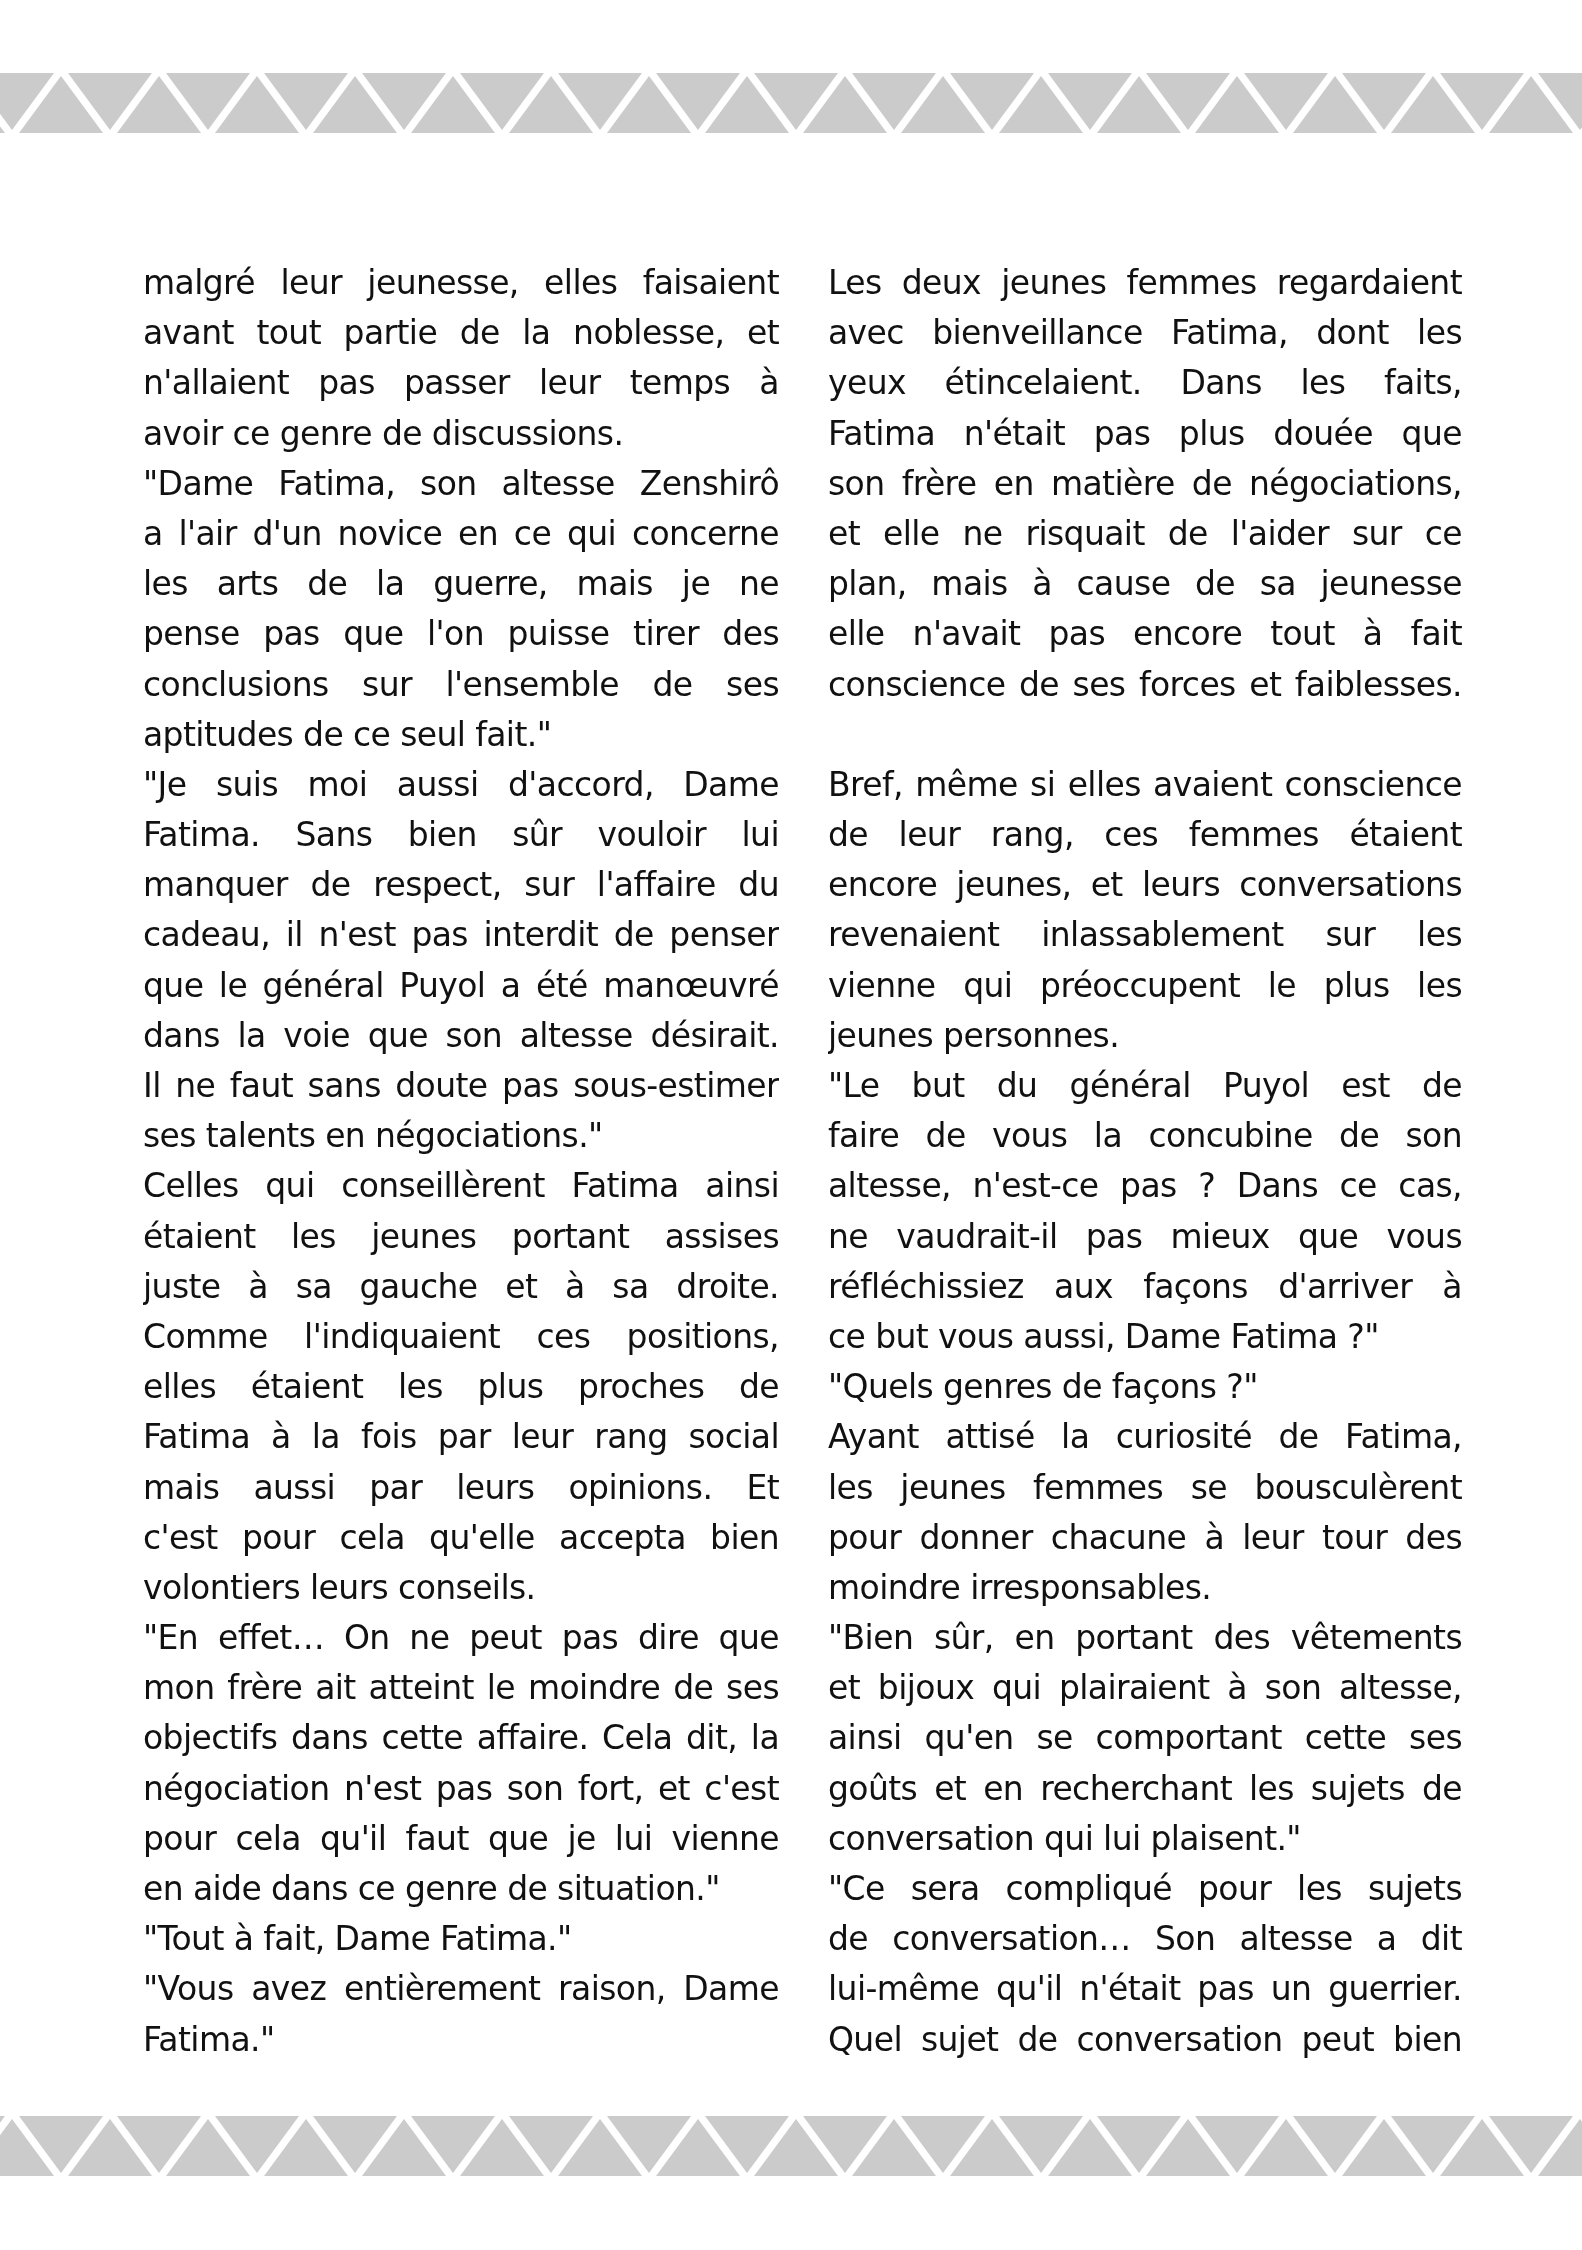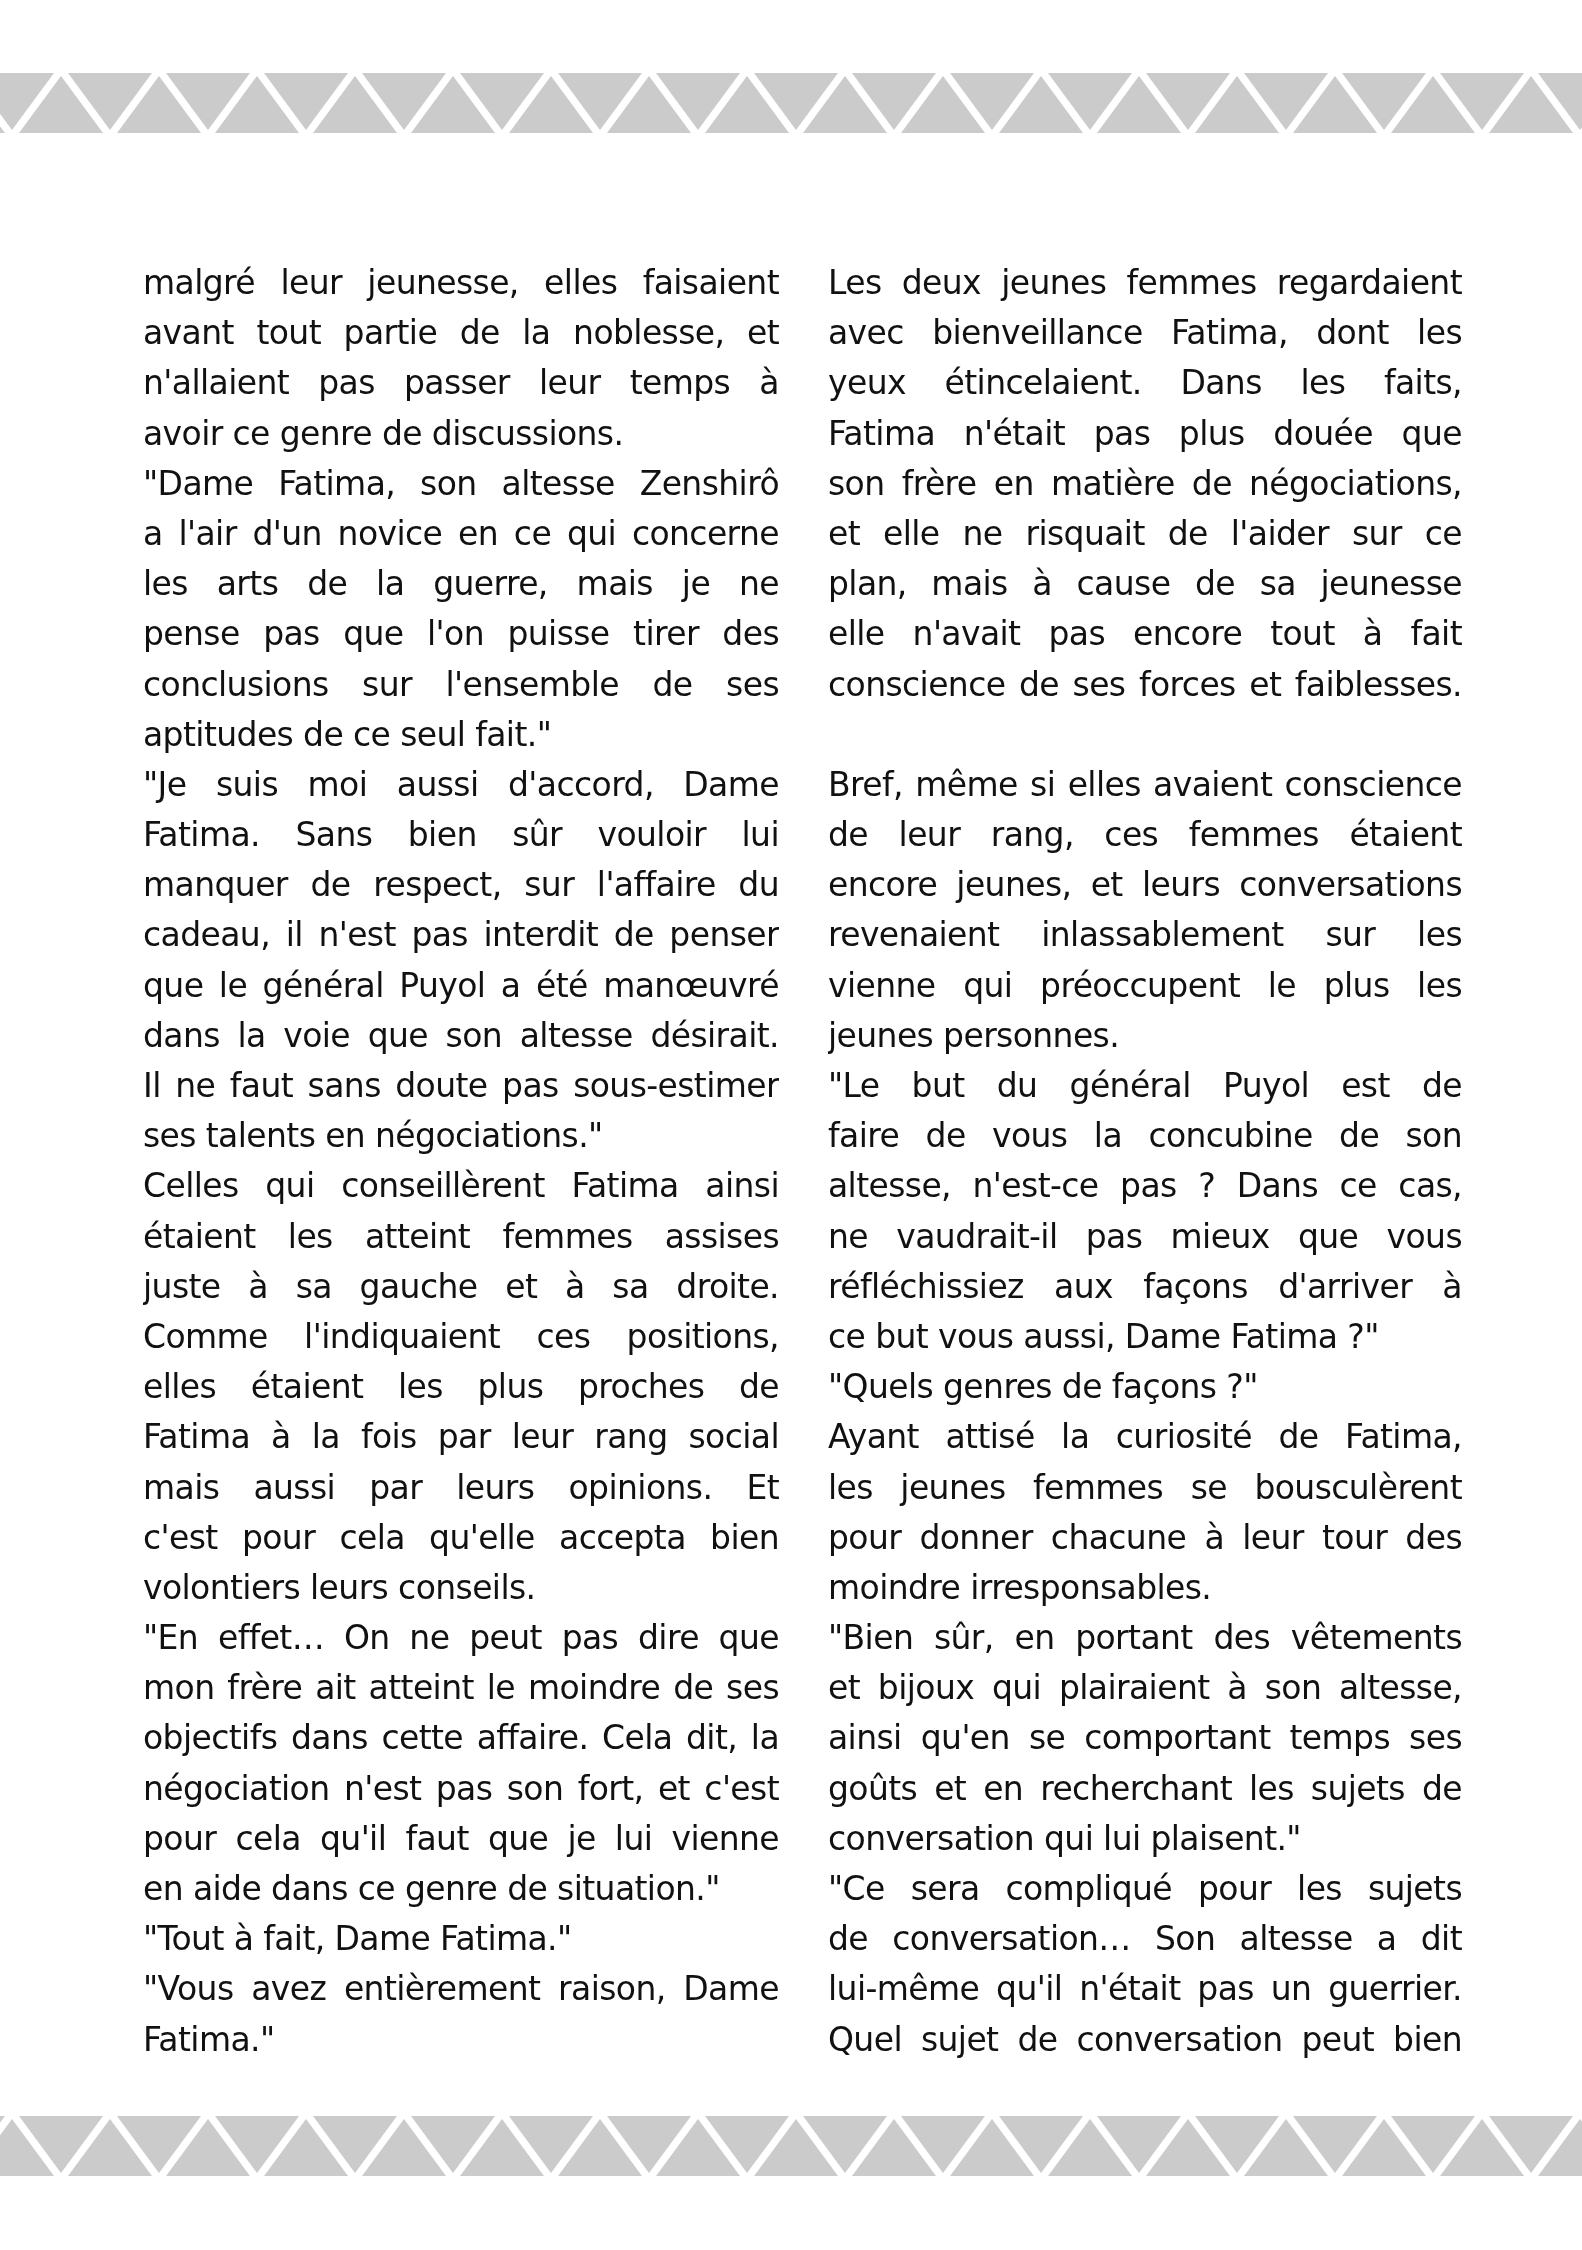--- a/index.html
+++ b/index.html
@@ -107,21 +107,21 @@
     <span class="line end">aptitudes de ce seul fait."</span>
     <span class="line">"Je suis moi aussi d'accord, Dame</span>
     <span class="line">Fatima. Sans bien sûr vouloir lui</span>
     <span class="line">manquer de respect, sur l'affaire du</span>
     <span class="line">cadeau, il n'est pas interdit de penser</span>
     <span class="line">que le général Puyol a été manœuvré</span>
     <span class="line">dans la voie que son altesse désirait.</span>
     <span class="line">Il ne faut sans doute pas sous-estimer</span>
     <span class="line end">ses talents en négociations."</span>
     <span class="line">Celles qui conseillèrent Fatima ainsi</span>
-    <span class="line">étaient les atteint femmes assises</span>
+    <span class="line">étaient les jeunes portant assises</span>
     <span class="line">juste à sa gauche et à sa droite.</span>
     <span class="line">Comme l'indiquaient ces positions,</span>
     <span class="line">elles étaient les plus proches de</span>
     <span class="line">Fatima à la fois par leur rang social</span>
     <span class="line">mais aussi par leurs opinions. Et</span>
     <span class="line">c'est pour cela qu'elle accepta bien</span>
     <span class="line end">volontiers leurs conseils.</span>
     <span class="line">"En effet… On ne peut pas dire que</span>
     <span class="line">mon frère ait atteint le moindre de ses</span>
     <span class="line">objectifs dans cette affaire. Cela dit, la</span>
@@ -155,21 +155,21 @@
     <span class="line">ne vaudrait-il pas mieux que vous</span>
     <span class="line">réfléchissiez aux façons d'arriver à</span>
     <span class="line end">ce but vous aussi, Dame Fatima ?"</span>
     <span class="line end">"Quels genres de façons ?"</span>
     <span class="line">Ayant attisé la curiosité de Fatima,</span>
     <span class="line">les jeunes femmes se bousculèrent</span>
     <span class="line">pour donner chacune à leur tour des</span>
     <span class="line end">moindre irresponsables.</span>
     <span class="line">"Bien sûr, en portant des vêtements</span>
     <span class="line">et bijoux qui plairaient à son altesse,</span>
-    <span class="line">ainsi qu'en se comportant temps ses</span>
+    <span class="line">ainsi qu'en se comportant cette ses</span>
     <span class="line">goûts et en recherchant les sujets de</span>
     <span class="line end">conversation qui lui plaisent."</span>
     <span class="line">"Ce sera compliqué pour les sujets</span>
     <span class="line">de conversation… Son altesse a dit</span>
     <span class="line">lui-même qu'il n'était pas un guerrier.</span>
     <span class="line">Quel sujet de conversation peut bien</span>
   </div>
 
 <div class="band band-bottom">
   <svg id="band-bottom-svg" width="1582" height="60" viewBox="0 0 1582 60">

